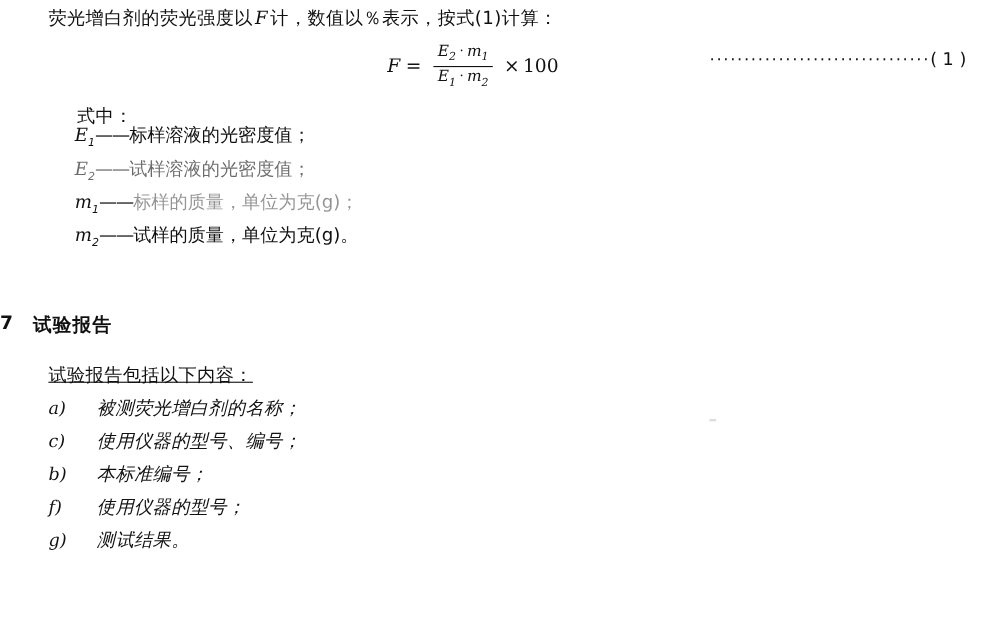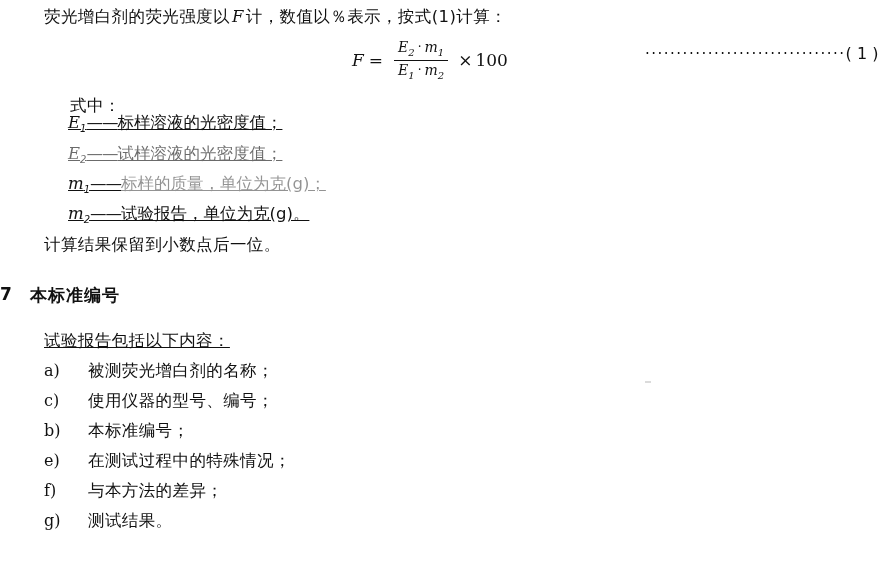--- a/index.html
+++ b/index.html
@@ -112,21 +112,20 @@
   }
 
   
   #shizhong { left: 70px; top: 82px; margin-top: 13px; }
 
   .deflist .item {
     position: absolute;
     white-space: nowrap;
     font-size: 16.5px;
     font-family: "DejaVu Sans", "Liberation Sans", sans-serif;
-    text-decoration: underline;
   }
   .deflist .sym {
     font-family: "DejaVu Serif", "Liberation Serif", serif;
     font-style: italic;
   }
   .deflist .dash {
     font-family: "DejaVu Sans", sans-serif;
     letter-spacing: -1px;
   }
   #d1 { left: 68px; top: 112px; }
@@ -161,20 +160,21 @@
   
   #rep-intro { left: 44px; top: 330px; text-decoration: underline; }
 
   .rlist { position: absolute; left: 44px; top: 360px; }
   .ritem {
     position: relative;
     height: 30px;
     white-space: nowrap;
     font-size: 16.5px;
     font-family: "DejaVu Sans", "Liberation Sans", sans-serif;
+    font-style: italic;
   }
   .ritem .mark {
     display: inline-block;
     width: 44px;
     font-family: "DejaVu Serif", "Liberation Serif", serif;
     font-size: 16px;
   }
   .ritem .txt { letter-spacing: 0.4px; }
 
   
@@ -215,46 +215,42 @@
     <div class="item" id="d1">
       <span class="sym">E</span><span class="sub">1</span><span class="dash">——</span><span>标样溶液的光密度值；</span>
     </div>
     <div class="item faded-1" id="d2">
       <span class="sym">E</span><span class="sub">2</span><span class="dash">——</span><span>试样溶液的光密度值；</span>
     </div>
     <div class="item" id="d3">
       <span class="sym">m</span><span class="sub">1</span><span class="dash">——</span><span class="faded-2">标样的质量，单位为克(g)；</span>
     </div>
     <div class="item" id="d4">
-      <span class="sym">m</span><span class="sub">2</span><span class="dash">——</span><span>试验报告，单位为克(g)。</span>
-    </div>
-  </div>
-
-  <div class="line cn" id="calcnote">计算结果保留到小数点后一位。</div>
+      <span class="sym">m</span><span class="sub">2</span><span class="dash">——</span><span>试样的质量，单位为克(g)。</span>
+    </div>
+  </div>
+
 
   <div id="sec-num">7</div>
-  <div id="sec-title">本标准编号</div>
+  <div id="sec-title">试验报告</div>
 
   <div class="line cn" id="rep-intro">试验报告包括以下内容：</div>
 
   <div class="rlist">
     <div class="ritem">
       <span class="mark">a)</span><span class="txt">被测荧光增白剂的名称；</span>
     </div>
     <div class="ritem">
       <span class="mark">c)</span><span class="txt">使用仪器的型号、编号；</span>
     </div>
     <div class="ritem">
       <span class="mark">b)</span><span class="txt">本标准编号；</span>
     </div>
     <div class="ritem">
-      <span class="mark">e)</span><span class="txt">在测试过程中的特殊情况；</span>
-    </div>
-    <div class="ritem">
-      <span class="mark">f)</span><span class="txt">与本方法的差异；</span>
+      <span class="mark">f)</span><span class="txt">使用仪器的型号；</span>
     </div>
     <div class="ritem">
       <span class="mark">g)</span><span class="txt">测试结果。</span>
     </div>
   </div>
 
   <div class="speck" style="left:645px; top:381px; width:6px; height:2px;"></div>
 
 </div>
 

